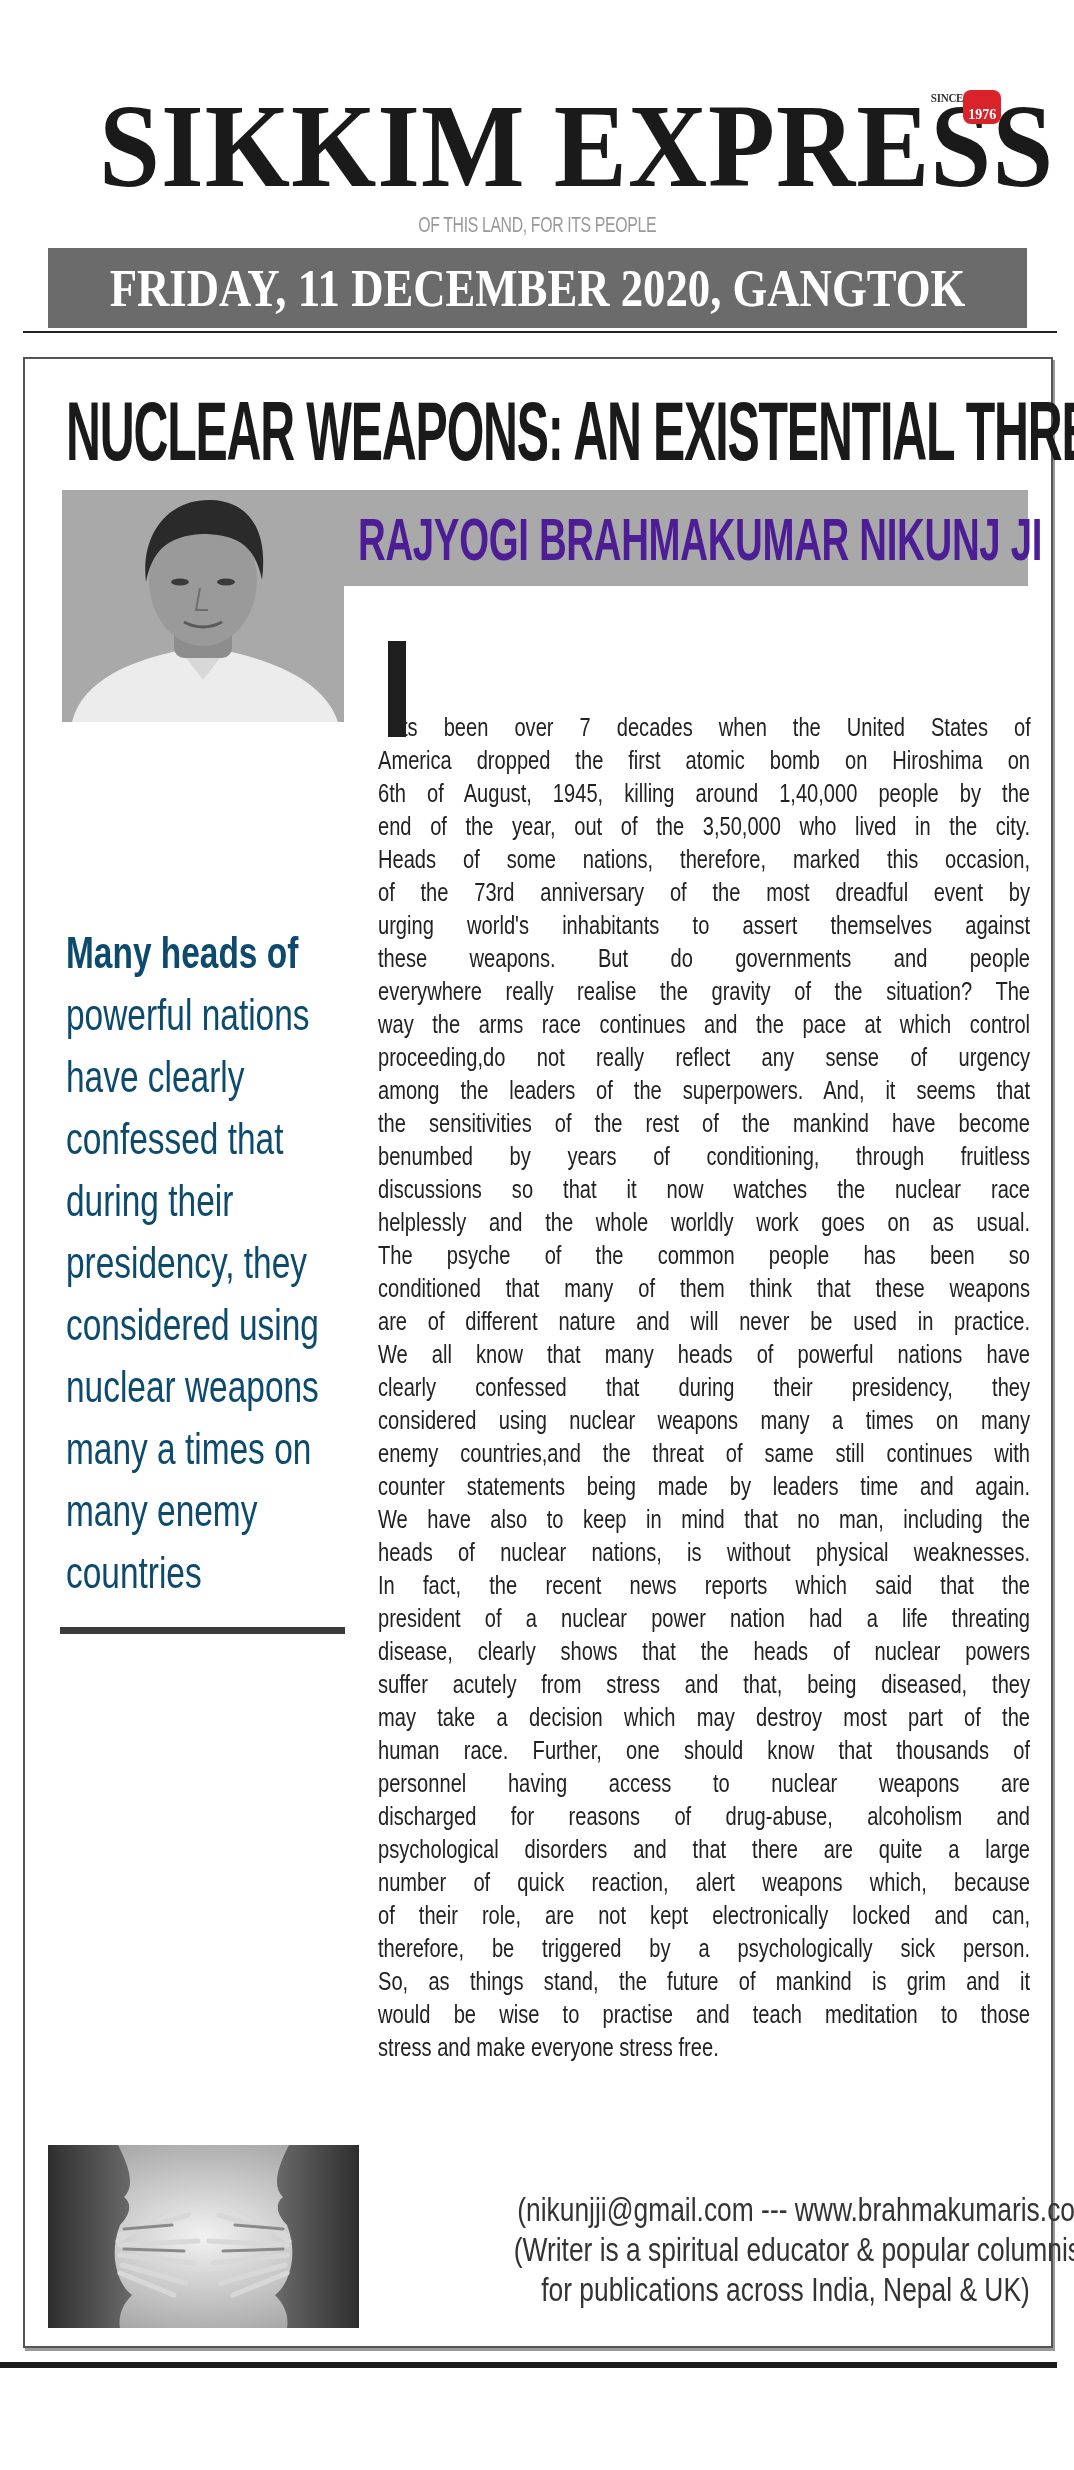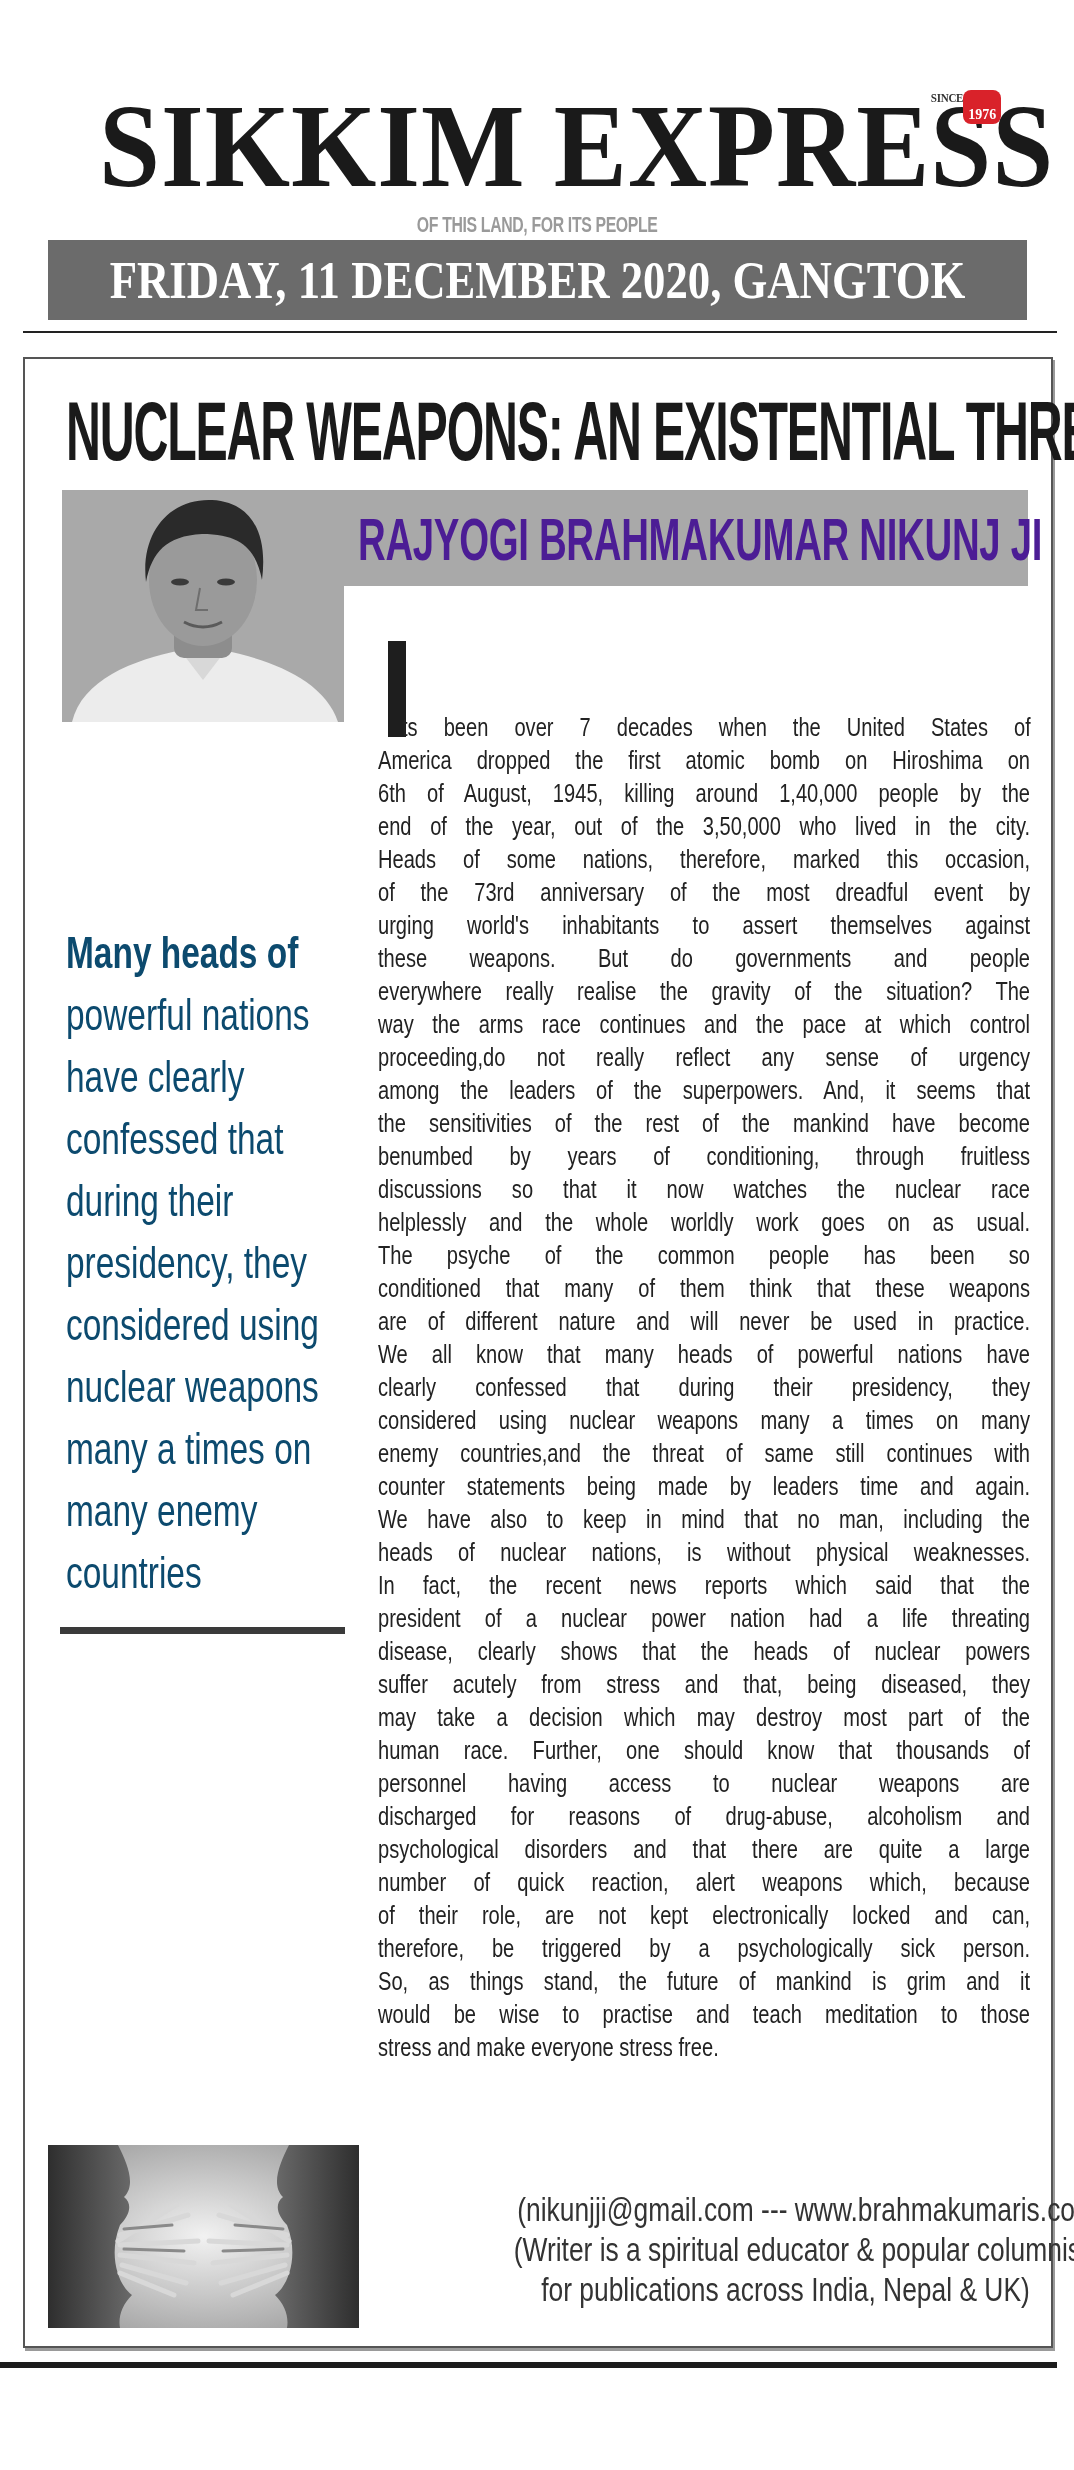--- a/index.html
+++ b/index.html
@@ -19,26 +19,26 @@
   #since-label {
     font-family: "Liberation Serif", serif; font-weight: bold; font-size: 13px; color: #333;
     letter-spacing: -0.3px; transform: scaleX(0.85); transform-origin: right center; display: inline-block;
   }
   #since-year {
     background: #d9222a; color: #fff; font-family: "Liberation Serif", serif; font-weight: bold;
     font-size: 14px; border-radius: 8px; padding: 17px 5px; margin-left: 0px; line-height: 16px;
   }
   #tagline {
     left: 0; top: 212px; width: 1074px; text-align: center;
-    font-family: "Liberation Sans", sans-serif; font-weight: bold; font-size: 22px; color: #9a9a9a;
+    font-family: "Liberation Sans", sans-serif; font-weight: normal; font-size: 22px; color: #9a9a9a;
   }
   #tagline span { display: inline-block; transform: scaleX(0.72); transform-origin: center; letter-spacing: -0.5px; }
 
   #date-bar {
-    left: 48px; top: 240px; width: 979px; height: 80px; background: #6b6b6b;
+    left: 48px; top: 248px; width: 979px; height: 80px; background: #6b6b6b;
     display: flex; align-items: center; justify-content: center;
   }
   #date-text {
     font-family: "Liberation Serif", serif; font-weight: bold; font-size: 52px; color: #ffffff;
     white-space: nowrap; display: inline-block; transform: scaleX(0.86); letter-spacing: 0px;
   }
   #top-rule { left: 23px; top: 331px; width: 1034px; height: 2px; background: #222; }
 
   
   #article-box {

